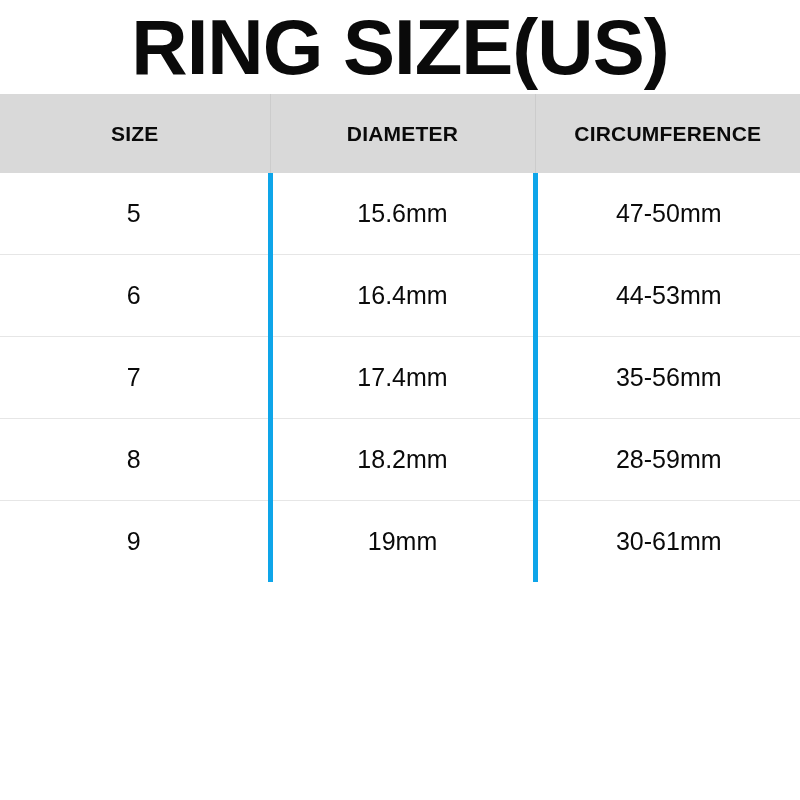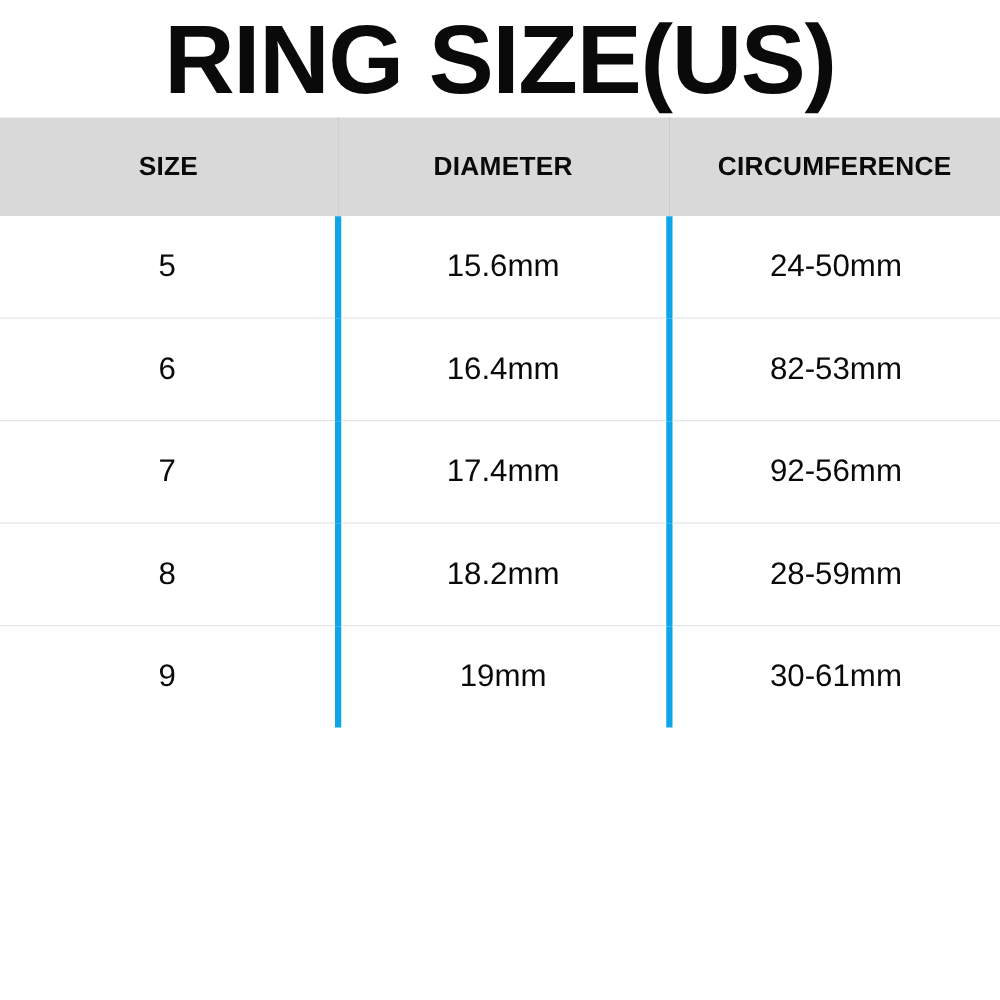--- a/index.html
+++ b/index.html
@@ -95,31 +95,31 @@
       <tr>
         <th>SIZE</th>
         <th class="col-div">DIAMETER</th>
         <th class="col-div">CIRCUMFERENCE</th>
       </tr>
     </thead>
     <tbody>
       <tr>
         <td>5</td>
         <td class="col-div">15.6mm</td>
-        <td class="col-div">24-50mm</td>
+        <td class="col-div">47-50mm</td>
       </tr>
       <tr>
         <td>6</td>
         <td class="col-div">16.4mm</td>
-        <td class="col-div">82-53mm</td>
+        <td class="col-div">44-53mm</td>
       </tr>
       <tr>
         <td>7</td>
         <td class="col-div">17.4mm</td>
-        <td class="col-div">92-56mm</td>
+        <td class="col-div">35-56mm</td>
       </tr>
       <tr>
         <td>8</td>
         <td class="col-div">18.2mm</td>
         <td class="col-div">28-59mm</td>
       </tr>
       <tr>
         <td>9</td>
         <td class="col-div">19mm</td>
         <td class="col-div">30-61mm</td>

